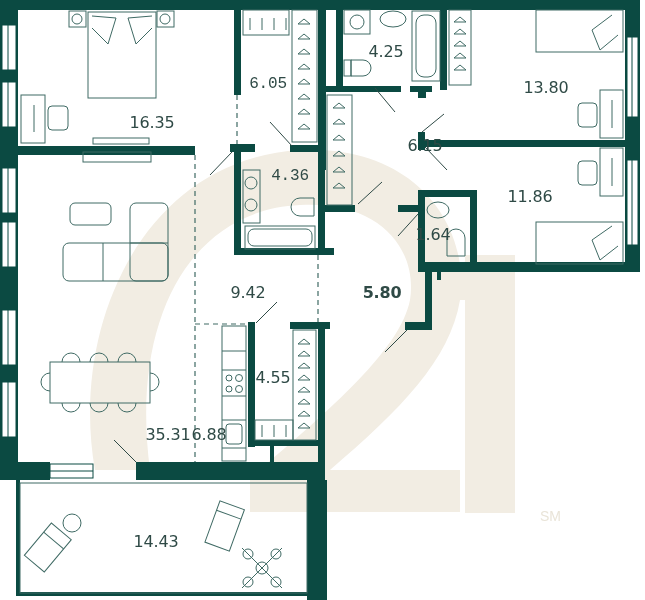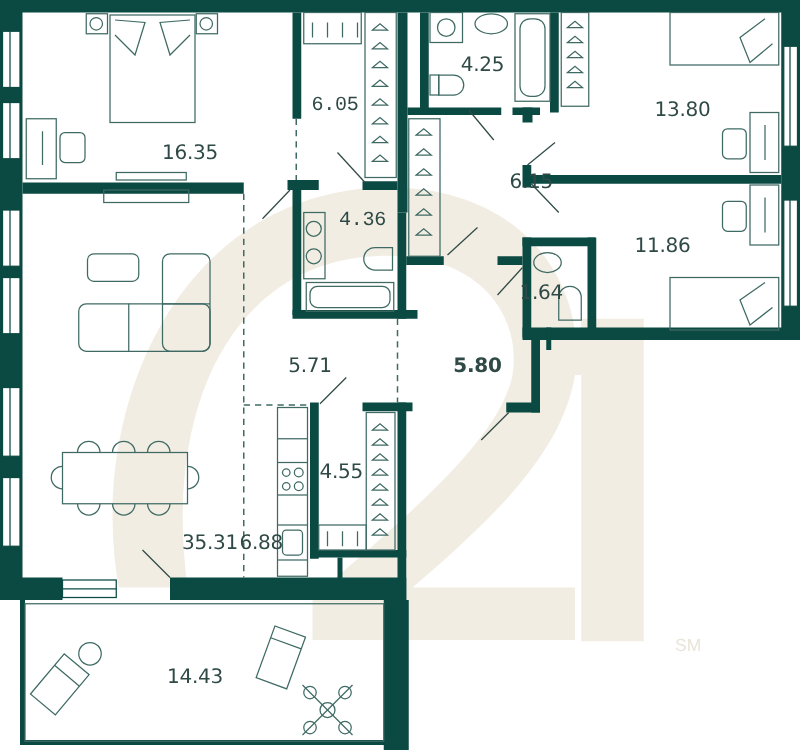--- a/index.html
+++ b/index.html
@@ -238,20 +238,20 @@
 
 <div id="labels">
     <div class="label" style="left: 152px; top: 122px;">16.35</div>
     <div class="label" style="left: 268px; top: 84px; font-family: Liberation Mono, monospace;">6.05</div>
     <div class="label" style="left: 386px; top: 51px;">4.25</div>
     <div class="label" style="left: 530px; top: 87px; margin-left: 16px;">13.80</div>
     <div class="label" style="left: 382px; top: 145px; margin-left: 43px;">6.15</div>
     <div class="label" style="left: 290px; top: 176px; font-family: Liberation Mono, monospace;">4.36</div>
     <div class="label" style="left: 530px; top: 196px;">11.86</div>
     <div class="label" style="left: 433px; top: 234px;">1.64</div>
-    <div class="label" style="left: 248px; top: 292px;">5.71</div>
+    <div class="label" style="left: 248px; top: 292px;">9.42</div>
     <div class="label" style="left: 382px; top: 292px; font-weight: bold;">5.80</div>
     <div class="label" style="left: 273px; top: 377px;">4.55</div>
     <div class="label" style="left: 168px; top: 434px;">35.31</div>
     <div class="label" style="left: 209px; top: 434px;">6.88</div>
     <div class="label" style="left: 156px; top: 541px;">14.43</div>
   </div>
 <div class="sm" style="left:540px;top:508px;">SM</div>
 
 </body></html>

